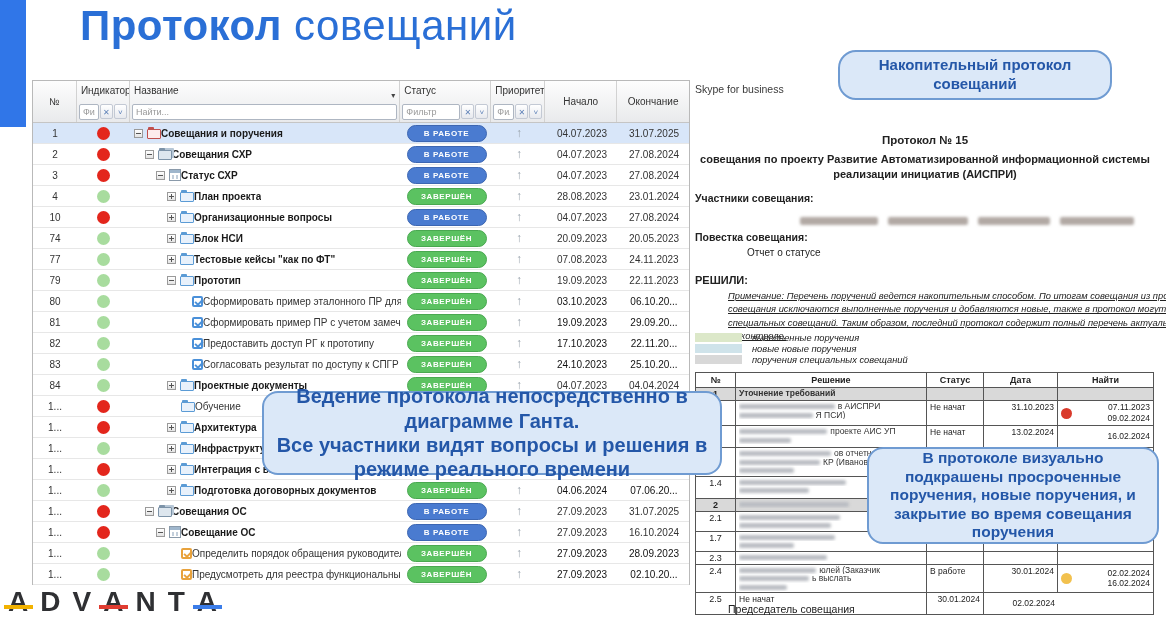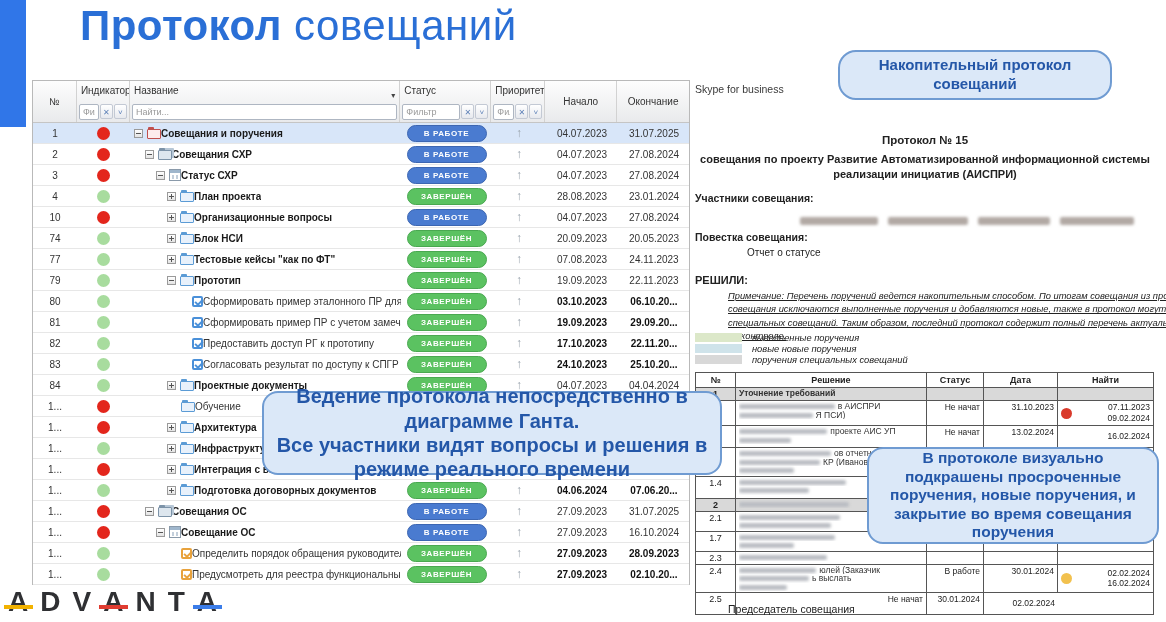--- a/index.html
+++ b/index.html
@@ -55,21 +55,21 @@
   .ic-task-orange { border-color:#e8a23c; }
   .ic-task-blue::after, .ic-task-orange::after { content:''; position:absolute; left:1px; top:1px; width:6px; height:3px; border-left:2px solid #4a90d9; border-bottom:2px solid #4a90d9; transform:rotate(-45deg); }
   .ic-task-orange::after { border-color:#e8a23c; }
   .stc { justify-content:center; }
   .badge { display:inline-block; width:80px; padding:3px 0; border-radius:9px; font-size:8px; font-weight:700; color:#fff; text-align:center; letter-spacing:0.6px; }
   .badge.work { background:#4a7bd0; border:1px solid #3c66b2; }
   .badge.done { background:#5bc261; border:1px solid #49a850; }
   .prc { justify-content:center; }
   .prio { color:#9aa4ae; font-size:12px; }
   .dt { justify-content:center; font-size:10px; color:#333; }
-  .dt.b { font-weight:700; color:#111; }
+  .dt.b { font-weight:400; color:#111; }
   .dt.frag { justify-content:flex-end; padding-right:2px; color:#333; }
 
   
   .logo { position:absolute; left:8px; top:586px; white-space:nowrap; }
   .lg { position:relative; display:inline-block; font-size:28px; font-weight:700; color:#2f3033; margin-right:12px; }
   .lbar { position:absolute; left:-4px; right:-5px; top:60%; height:4px; display:block; }
 
   
   .callout { position:absolute; background:#dbe8f8; border:2px solid #6f9bd2; border-radius:16px; color:#2457a8; text-align:center; white-space:pre-line; font-weight:600; z-index:6; display:flex; align-items:center; justify-content:center; }
   .callout-a { left:838px; top:50px; width:274px; height:50px; font-size:15px; line-height:1.25; border-radius:18px; }
@@ -99,21 +99,21 @@
   .drow { display:grid; grid-template-columns:40px 191px 57px 74px 95px; border-bottom:1px solid #555; }
   .drow > div { border-right:1px solid #555; padding:1px 3px; overflow:hidden; }
   .drow > div:last-child { border-right:none; }
   .drow.dhead { font-weight:700; text-align:center; height:15px; }
   .drow.dhead > div { padding-top:2px; }
   .drow.dsection { background:#d9d9d9; font-weight:700; min-height:11px; }
   .dnum { text-align:center; }
   .sline { height:8.5px; line-height:8.5px; white-space:nowrap; overflow:hidden; }
   .sline .redact { height:5px; margin-right:3px; }
   .sfrag { font-size:8.5px; color:#333; }
-  .dstat { font-size:8.5px;text-align:right; }
+  .dstat { font-size:8.5px; }
   .dcreated { text-align:right; font-size:8.5px; }
   .ddue { display:flex; align-items:center; justify-content:flex-end; gap:4px; }
   .ddot { width:11px; height:11px; border-radius:50%; flex:none; margin-right:auto; }
   .ddot.red { background:#d93a2b; }
   .ddot.yellow { background:#f2c14e; }
   .ddates { text-align:right; white-space:pre-line; font-size:8.5px; line-height:1.25; }
   .dfooter { position:absolute; left:38px; top:603px; font-size:10.5px; }
 </style>
 </head>
 <body>

